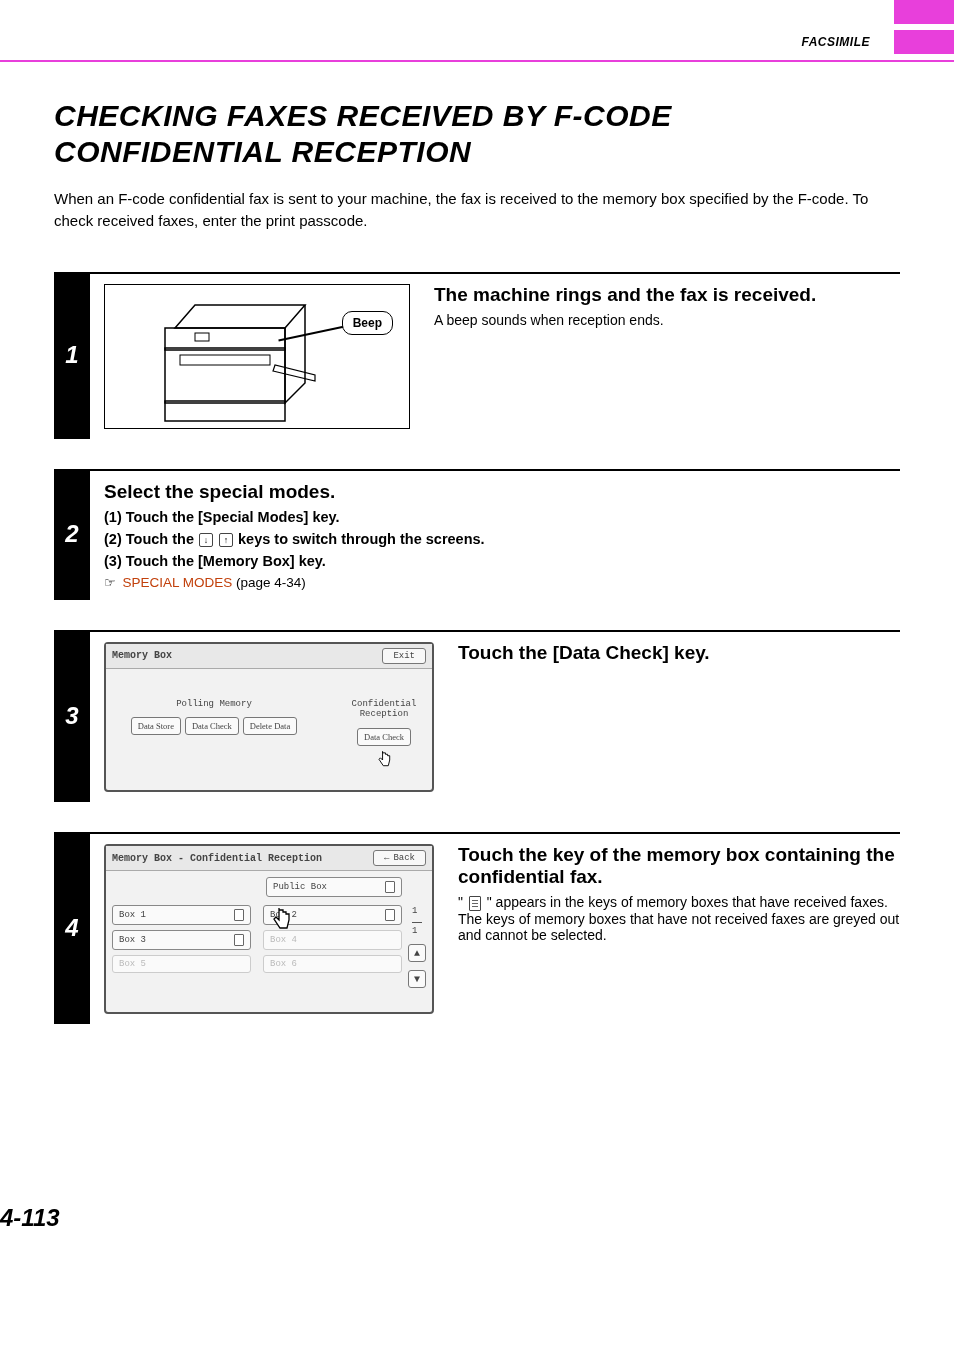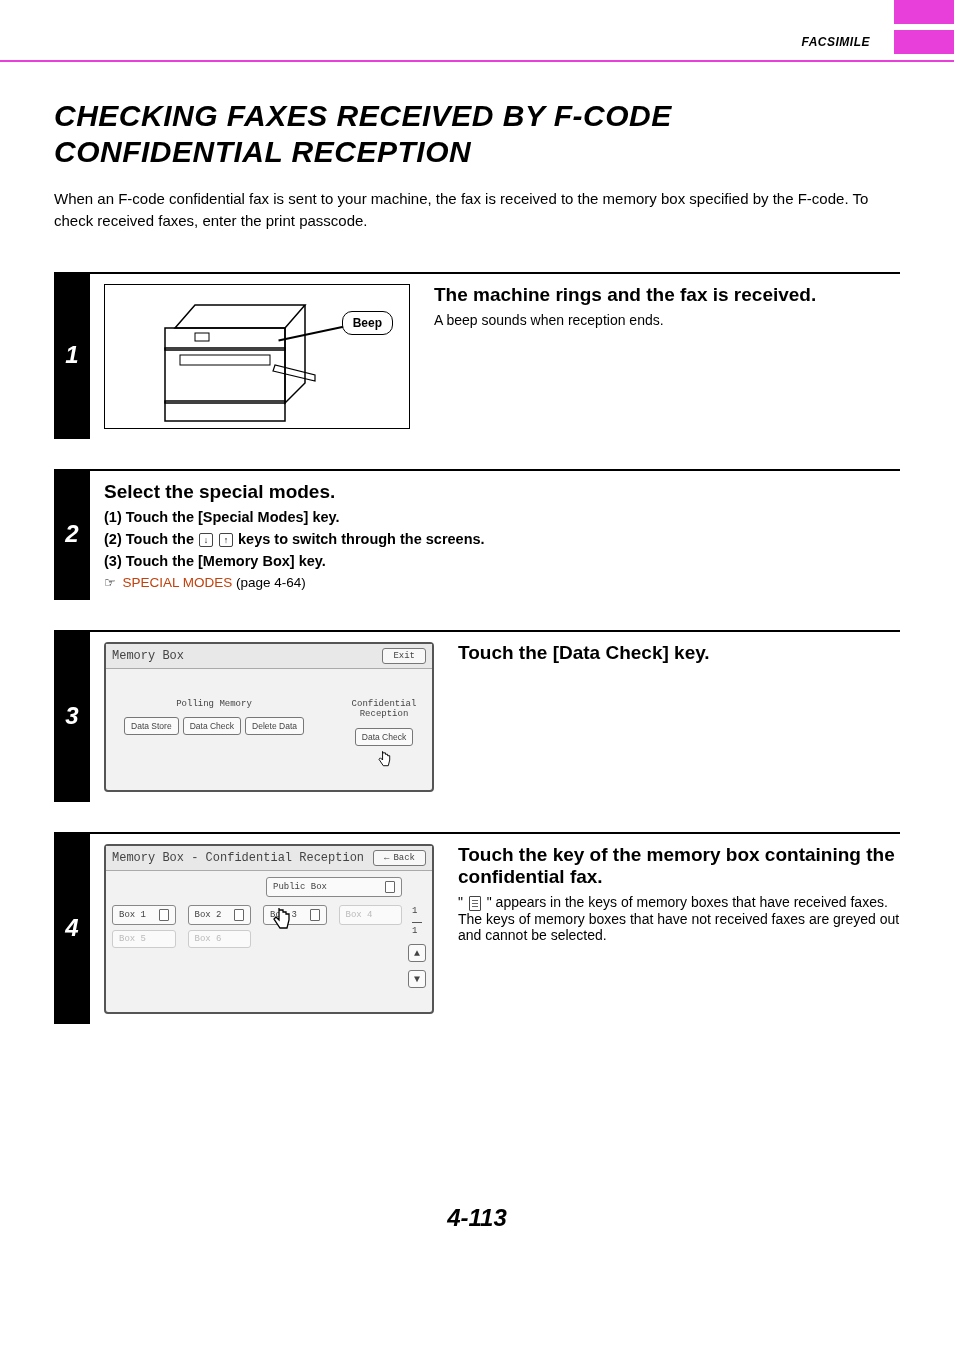--- a/index.html
+++ b/index.html
@@ -118,21 +118,21 @@
     width: 330px;
   }
   .panel-titlebar {
     display: flex;
     justify-content: space-between;
     align-items: center;
     padding: 4px 6px;
     border-bottom: 1px solid #aaa;
     background: #e8e8e8;
   }
-  .panel-titlebar .ptitle { font-size: 12px; }
+  .panel-titlebar .ptitle { font-size: 10px; font-weight: bold; }
   .mini-btn {
     border: 1px solid #777;
     border-radius: 3px;
     background: #f8f8f8;
     padding: 2px 10px;
     font-size: 9px;
     font-family: "Courier New", monospace;
     display: inline-flex;
     align-items: center;
     gap: 4px;
@@ -156,21 +156,21 @@
     margin-bottom: 8px;
     line-height: 1.2;
   }
   .btn-row { display: flex; gap: 4px; justify-content: center; }
   .pb {
     border: 1px solid #777;
     border-radius: 3px;
     background: #fafafa;
     padding: 3px 6px;
     font-size: 8.5px;
-    font-family: Liberation Sans, sans-serif;
+    font-family: Liberation Serif, serif;
   }
   .hand-cursor {
     display: block;
     margin: 4px auto 0 auto;
     width: 18px;
     height: 20px;
   }
   
   .printer-box {
     width: 306px;
@@ -204,21 +204,21 @@
     right: 62px;
     width: 70px;
     height: 2px;
     background: #000;
     transform: rotate(-12deg);
     transform-origin: right center;
   }
   
   .grid-boxes {
     display: grid;
-    grid-template-columns: 1fr 1fr 1fr 1fr;
+    grid-template-columns: 1fr 1fr;
     gap: 5px 12px;
     padding: 4px 6px;
   }
   .mbox {
     border: 1px solid #888;
     border-radius: 3px;
     background: #fafafa;
     padding: 3px 6px;
     font-size: 9px;
     display: flex;
@@ -294,21 +294,20 @@
     margin: 0 2px;
   }
   .inline-doc-icon::before {
     content: "";
     position: absolute;
     left: 2px; right: 2px; top: 3px;
     height: 1px; background: #666;
     box-shadow: 0 3px 0 #666, 0 6px 0 #666;
   }
   .page-footer {
-    text-align: center;
     font-size: 24px;
     font-weight: bold;
     font-style: italic;
     margin-top: 180px;
     padding-bottom: 30px;
     position: relative;
   }
   .contents-btn {
     position: absolute;
     right: 70px;
@@ -372,21 +371,21 @@
       <div class="substep">(1)   Touch the [Special Modes] key.</div>
       <div class="substep">
         <span>(2)   Touch the </span>
         <span class="key-icon">↓</span>
         <span class="key-icon">↑</span>
         <span> keys to switch through the screens.</span>
       </div>
       <div class="substep">(3)   Touch the [Memory Box] key.</div>
       <div class="link-ref">
         <span class="pointer-icon">☞</span>
-        <a href="#">SPECIAL MODES</a><span> (page 4-64)</span>
+        <a href="#">SPECIAL MODES</a><span> (page 4-34)</span>
       </div>
     </div>
   </div>
 
   <div class="step">
     <div class="step-num-col">3</div>
     <div class="step-body">
       <div class="screen-panel">
         <div class="panel-frame">
           <div class="panel-titlebar">

